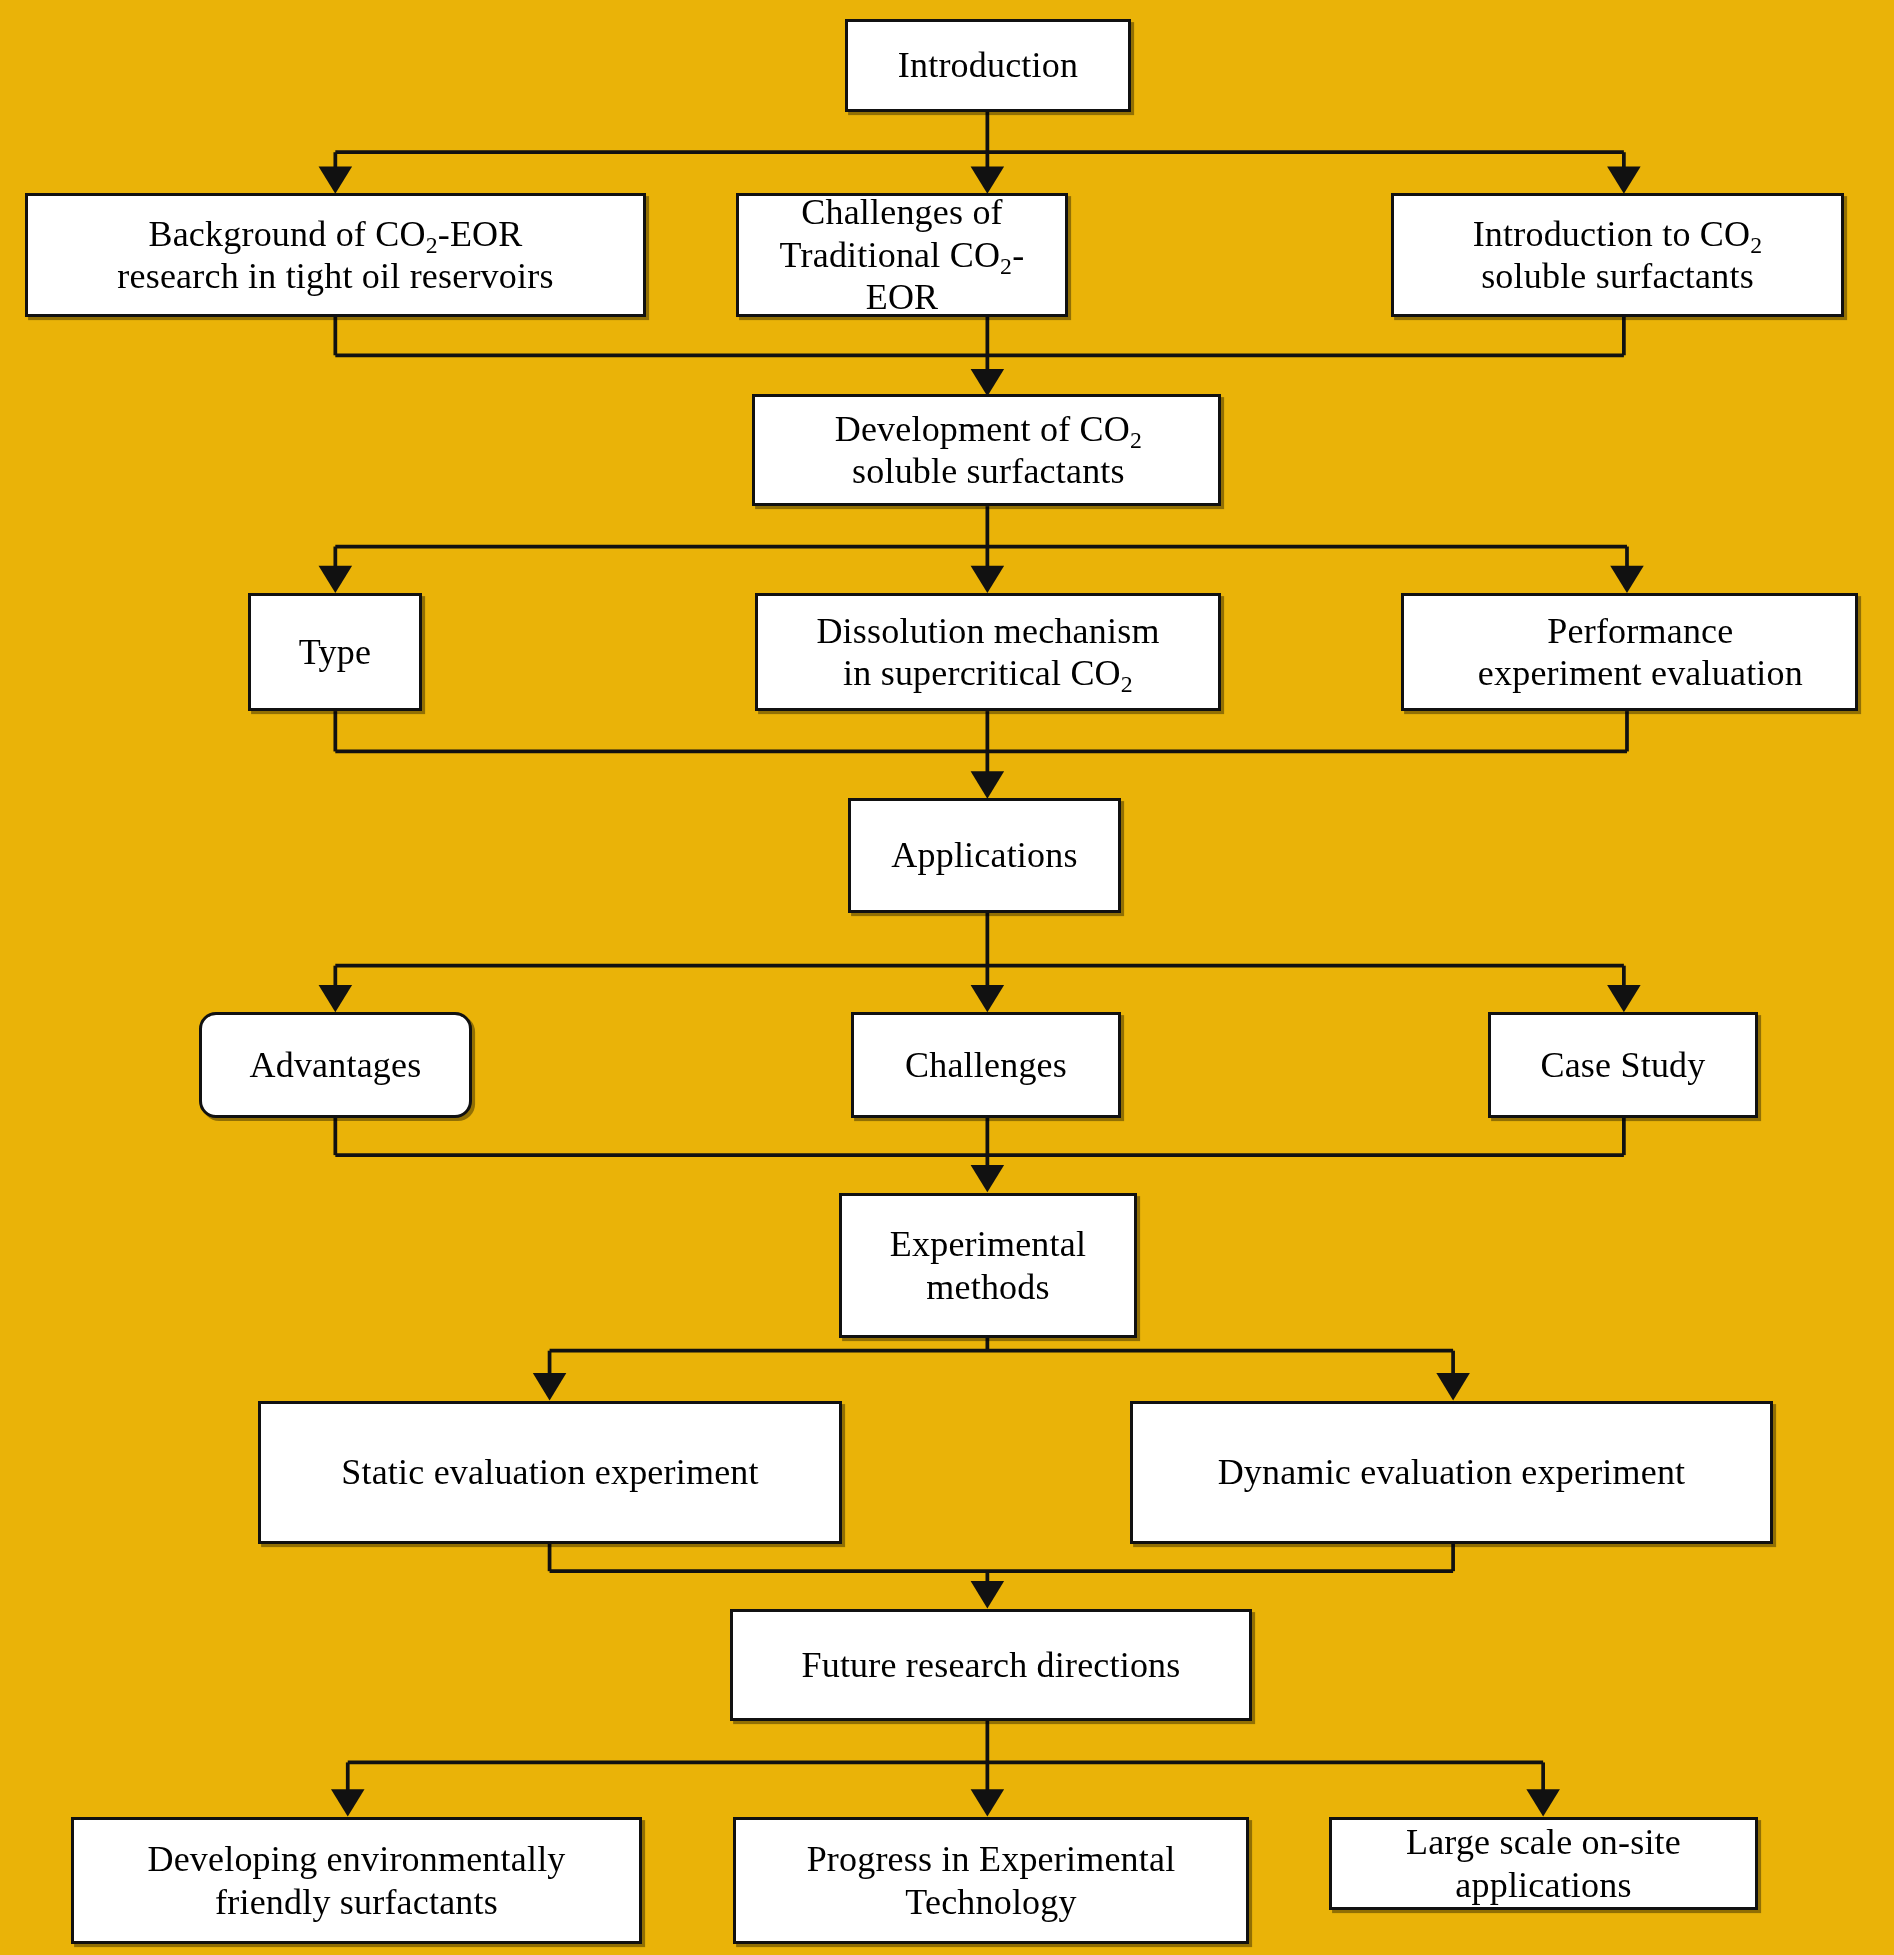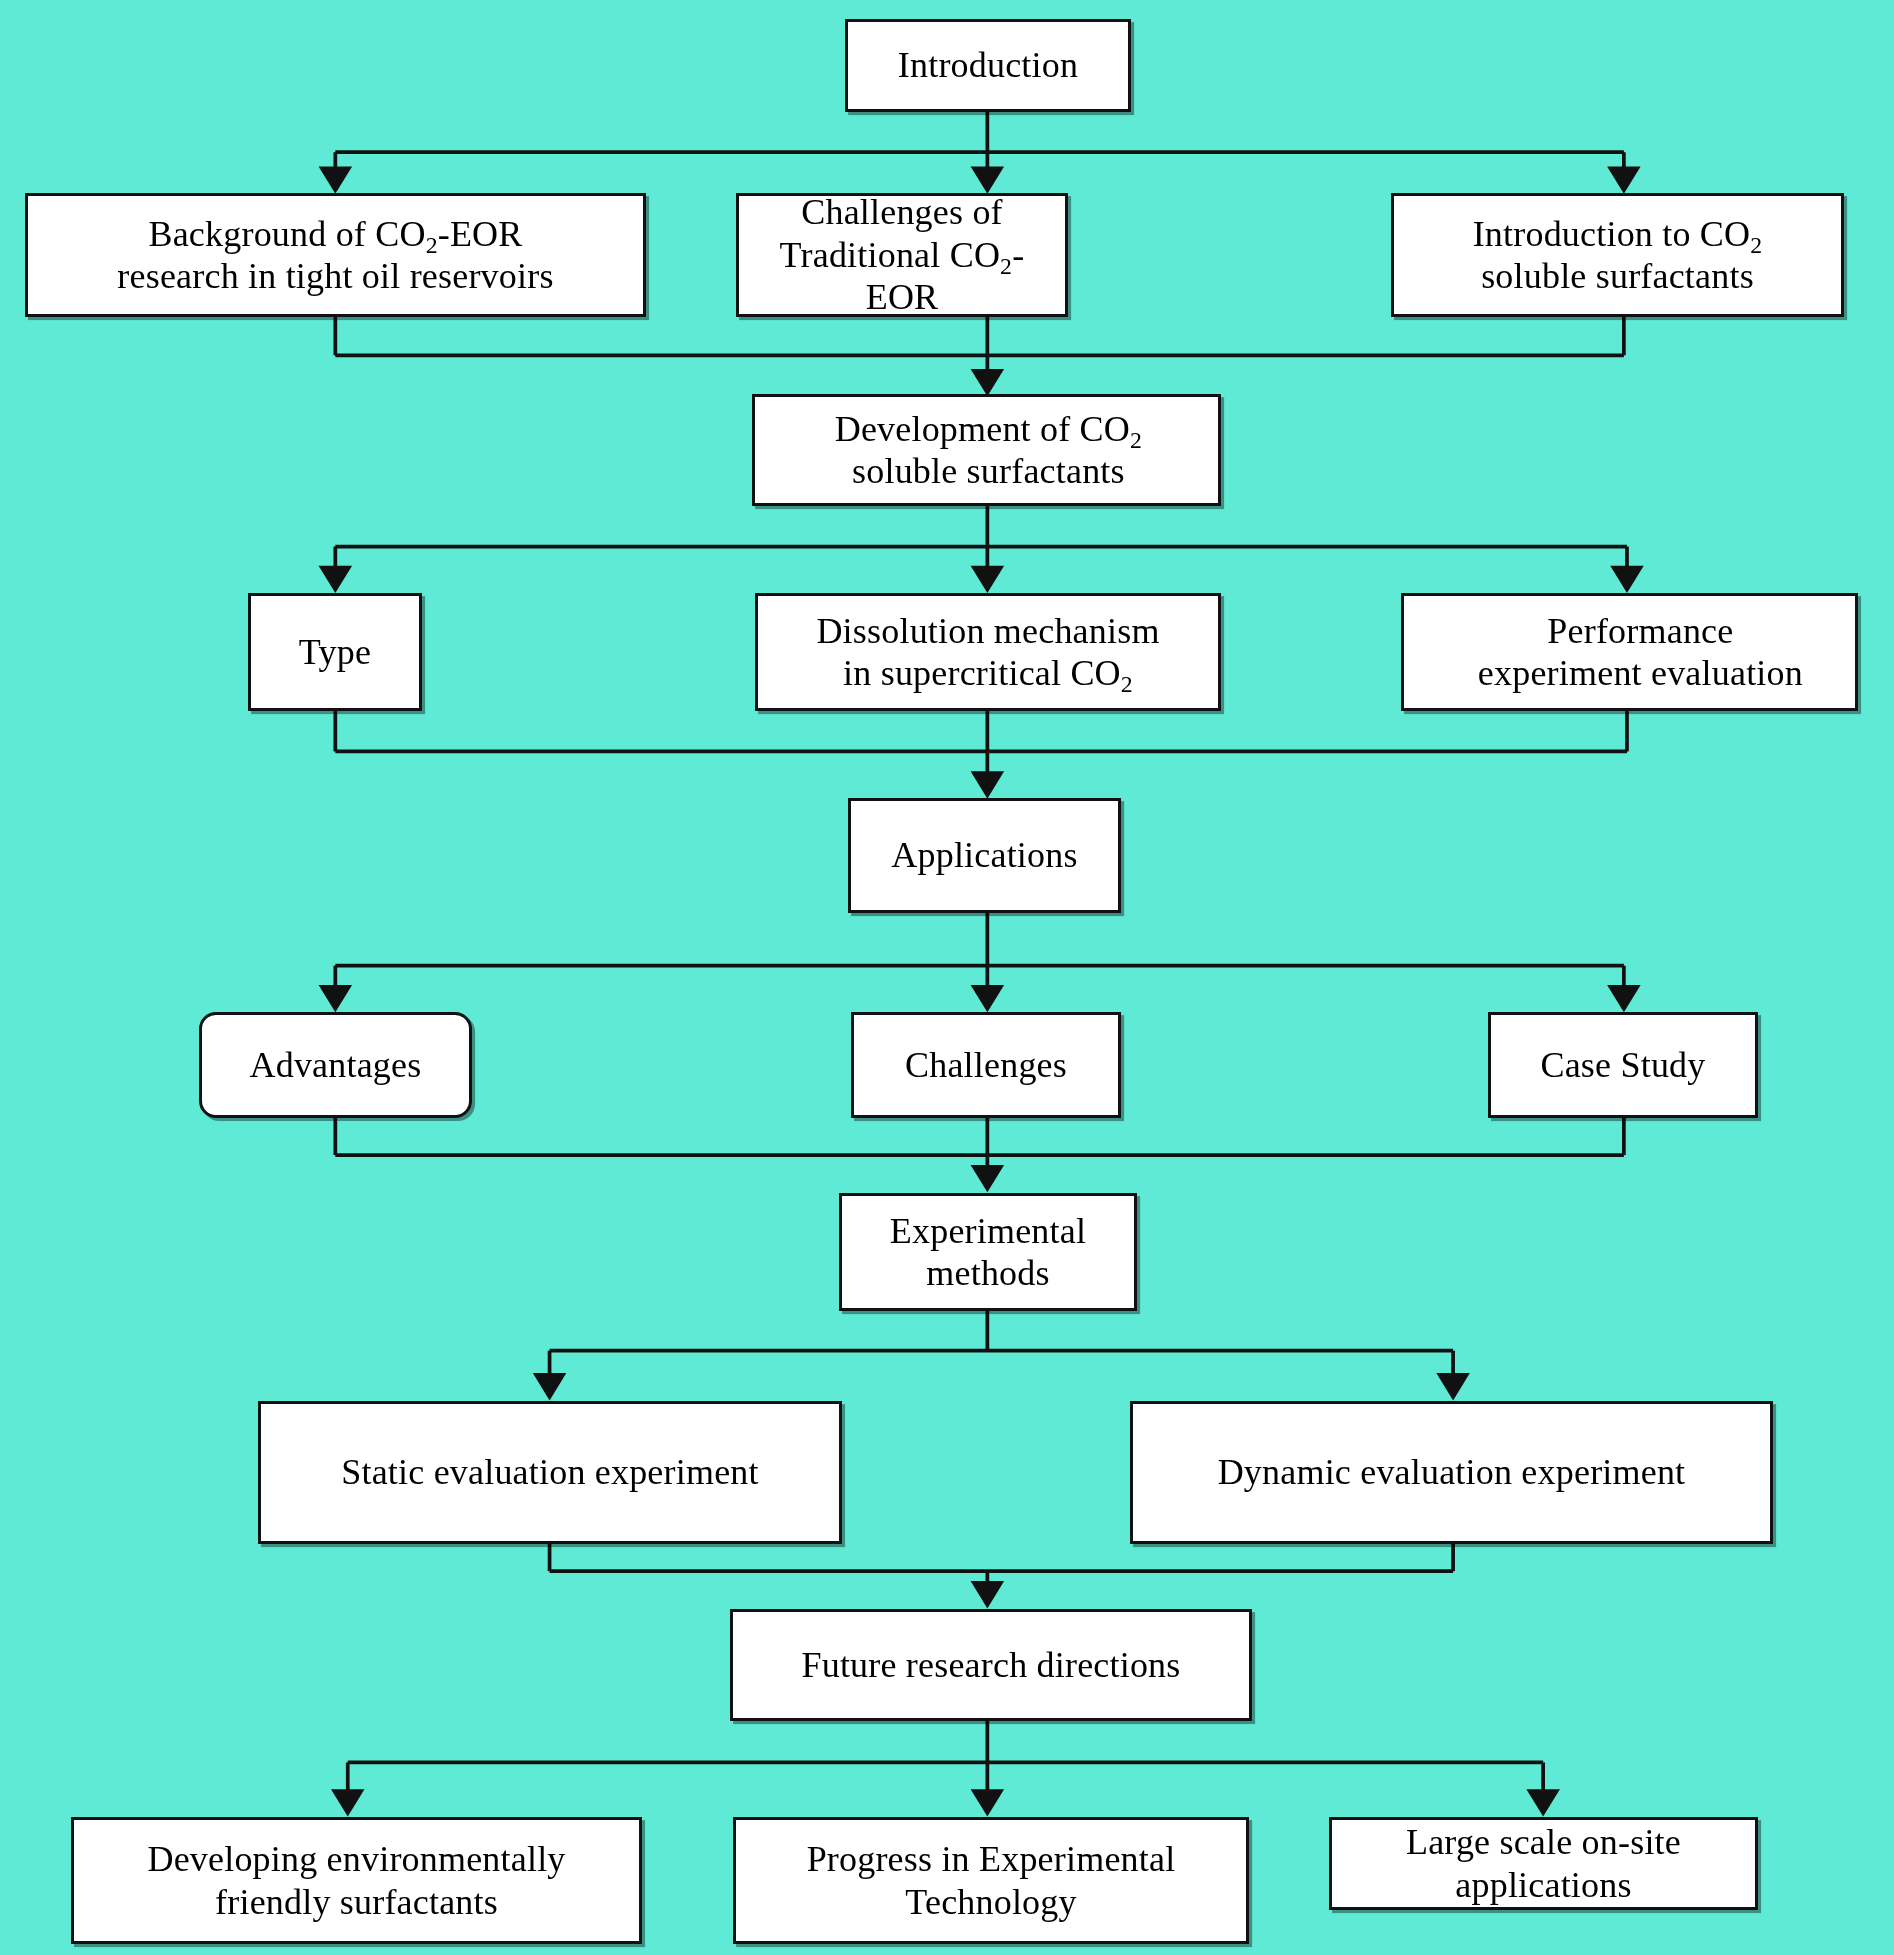--- a/index.html
+++ b/index.html
@@ -9,21 +9,21 @@
     background: #ffffff;
   }
   body {
     font-family: "Liberation Serif", "DejaVu Serif", serif;
     color: #000000;
   }
   #canvas {
     position: relative;
     width: 1894px;
     height: 1955px;
-    background: #5eead4;
+    background: #eab308;
     overflow: hidden;
   }
   svg#wires {
     position: absolute;
     left: 0;
     top: 0;
     width: 1894px;
     height: 1955px;
     pointer-events: none;
   }
@@ -180,21 +180,21 @@
   </div>
 
   <div class="node" style="left:851px; top:1012px; width:270px; height:106px;">
     <span class="txt">Challenges</span>
   </div>
 
   <div class="node" style="left:1488px; top:1012px; width:270px; height:106px;">
     <span class="txt">Case Study</span>
   </div>
 
-  <div class="node" style="left:839px; top:1193px; width:298px; height:118px;">
+  <div class="node" style="left:839px; top:1193px; width:298px; height:145px;">
     <span class="txt"><span>Experimental</span><br><span>methods</span></span>
   </div>
 
   <div class="node" style="left:258px; top:1401px; width:584px; height:143px;">
     <span class="txt">Static evaluation experiment</span>
   </div>
 
   <div class="node" style="left:1130px; top:1401px; width:643px; height:143px;">
     <span class="txt">Dynamic evaluation experiment</span>
   </div>

